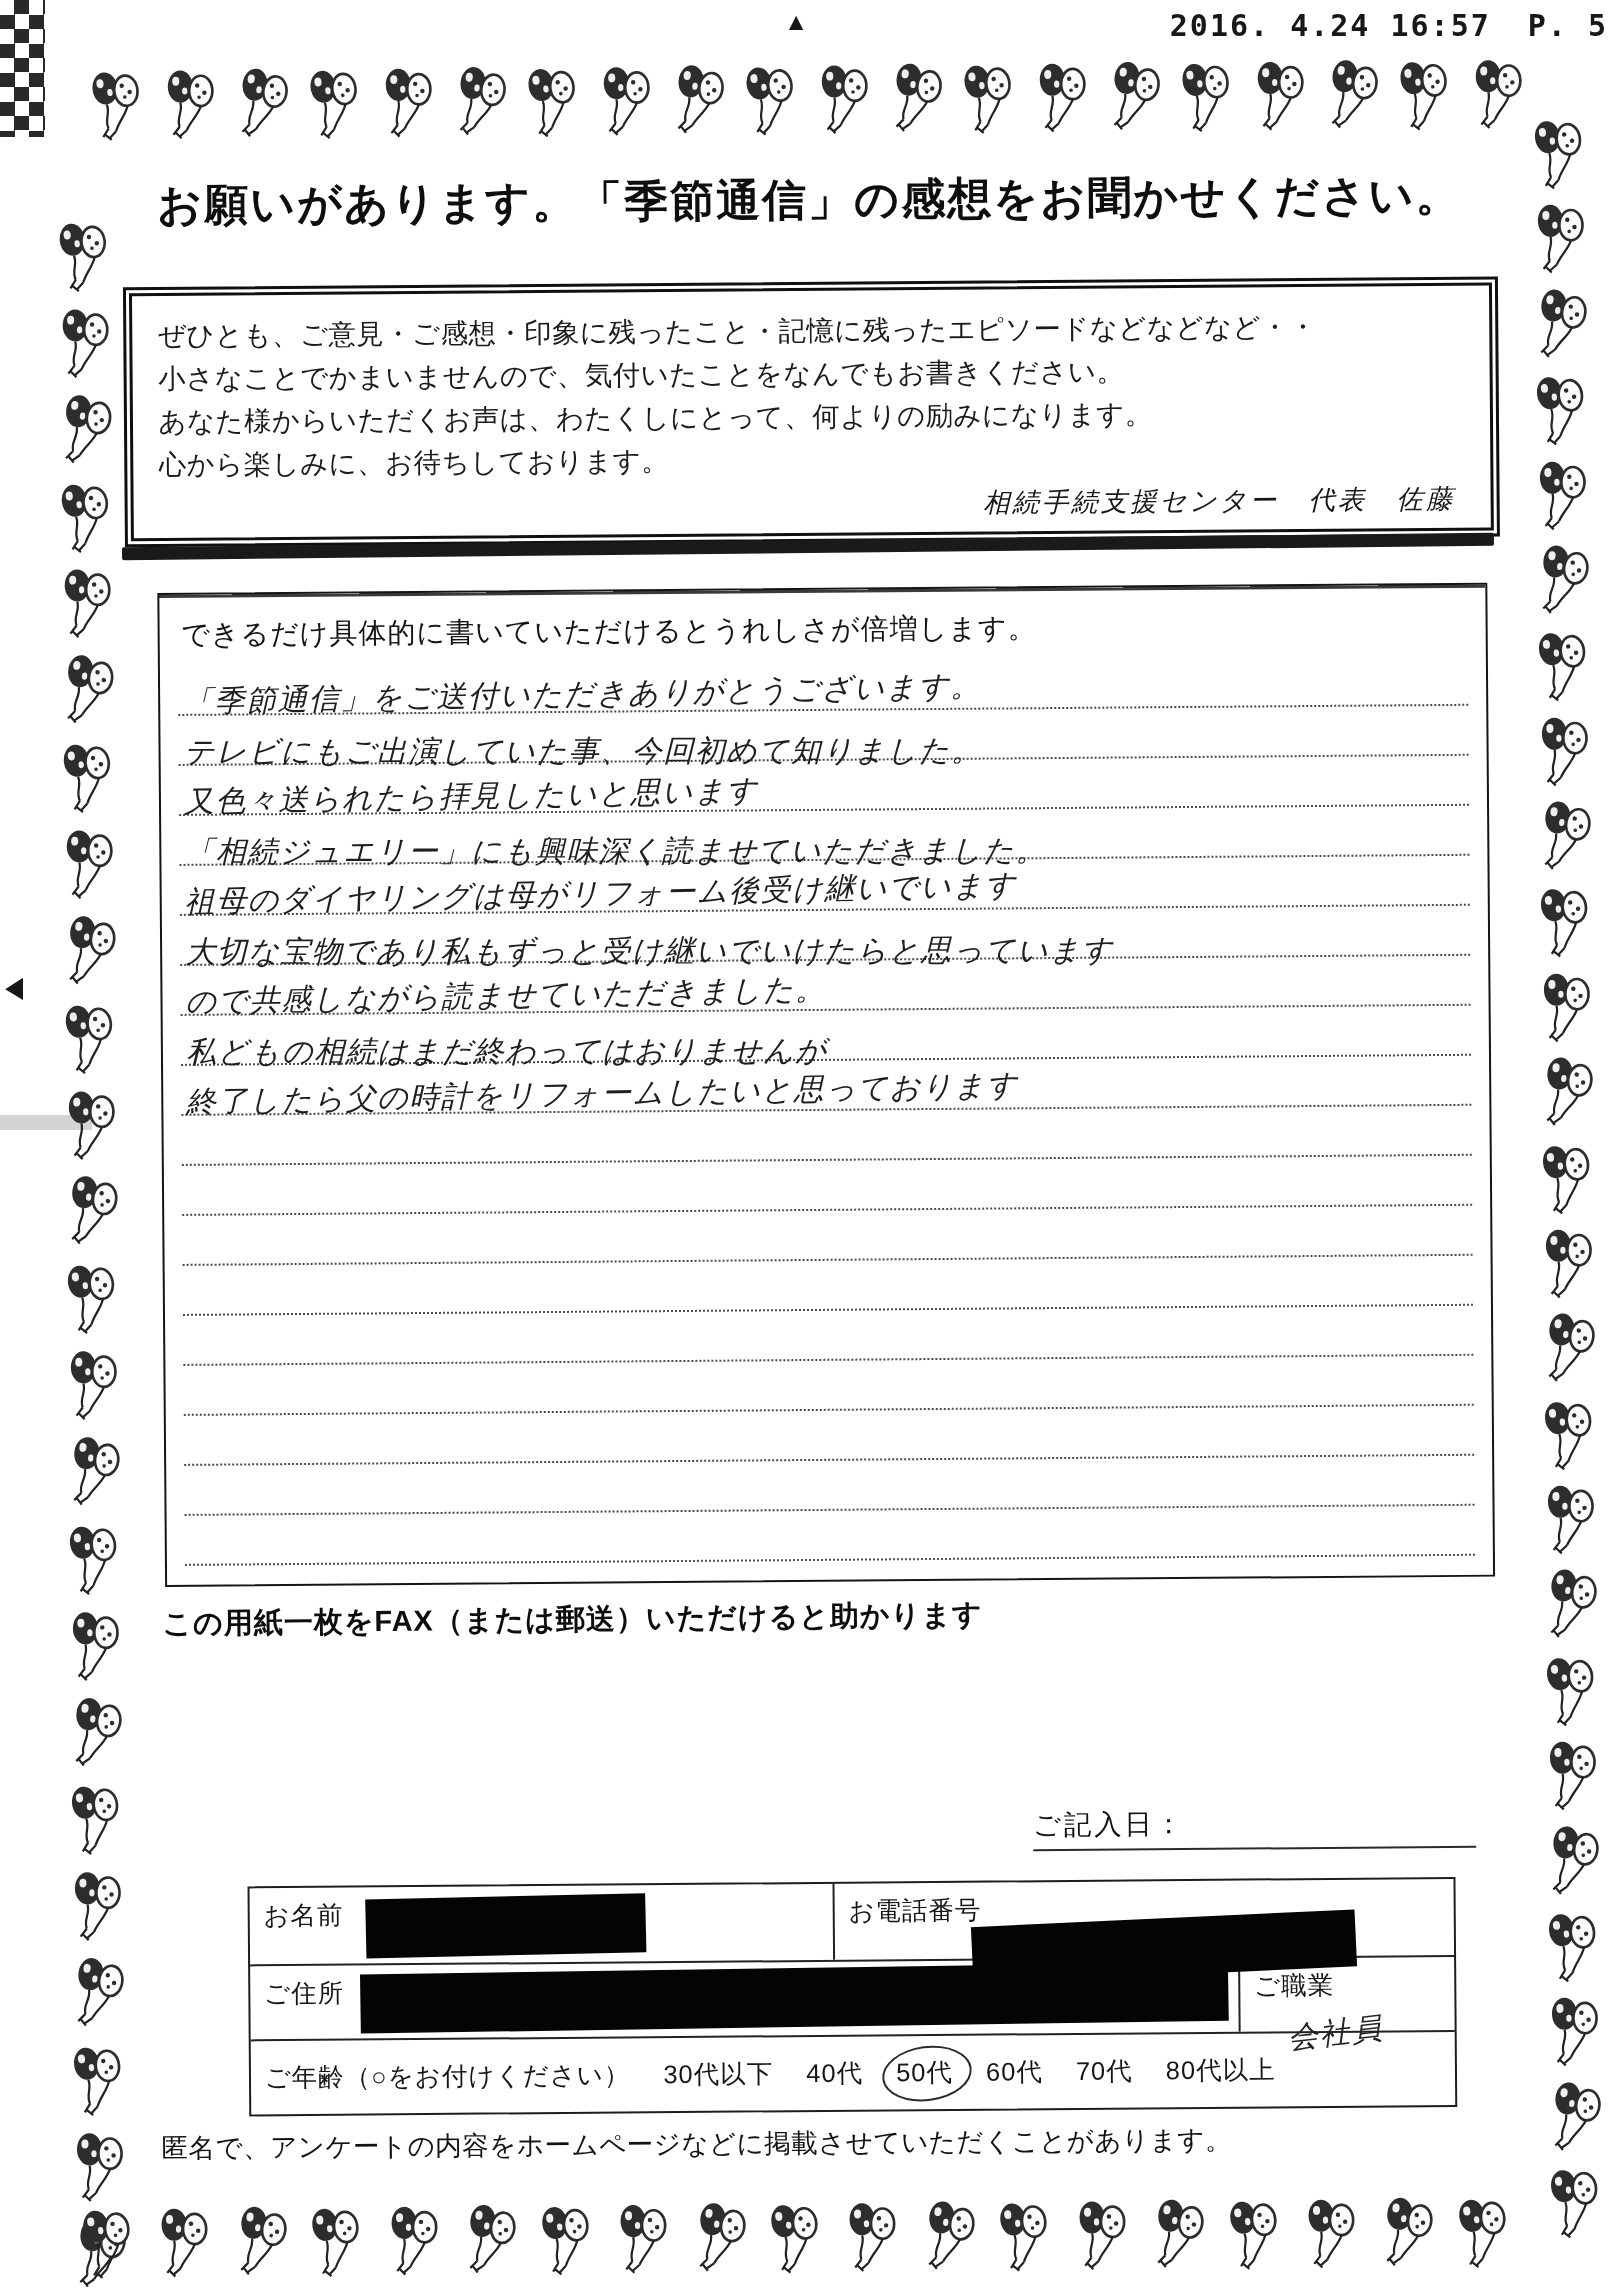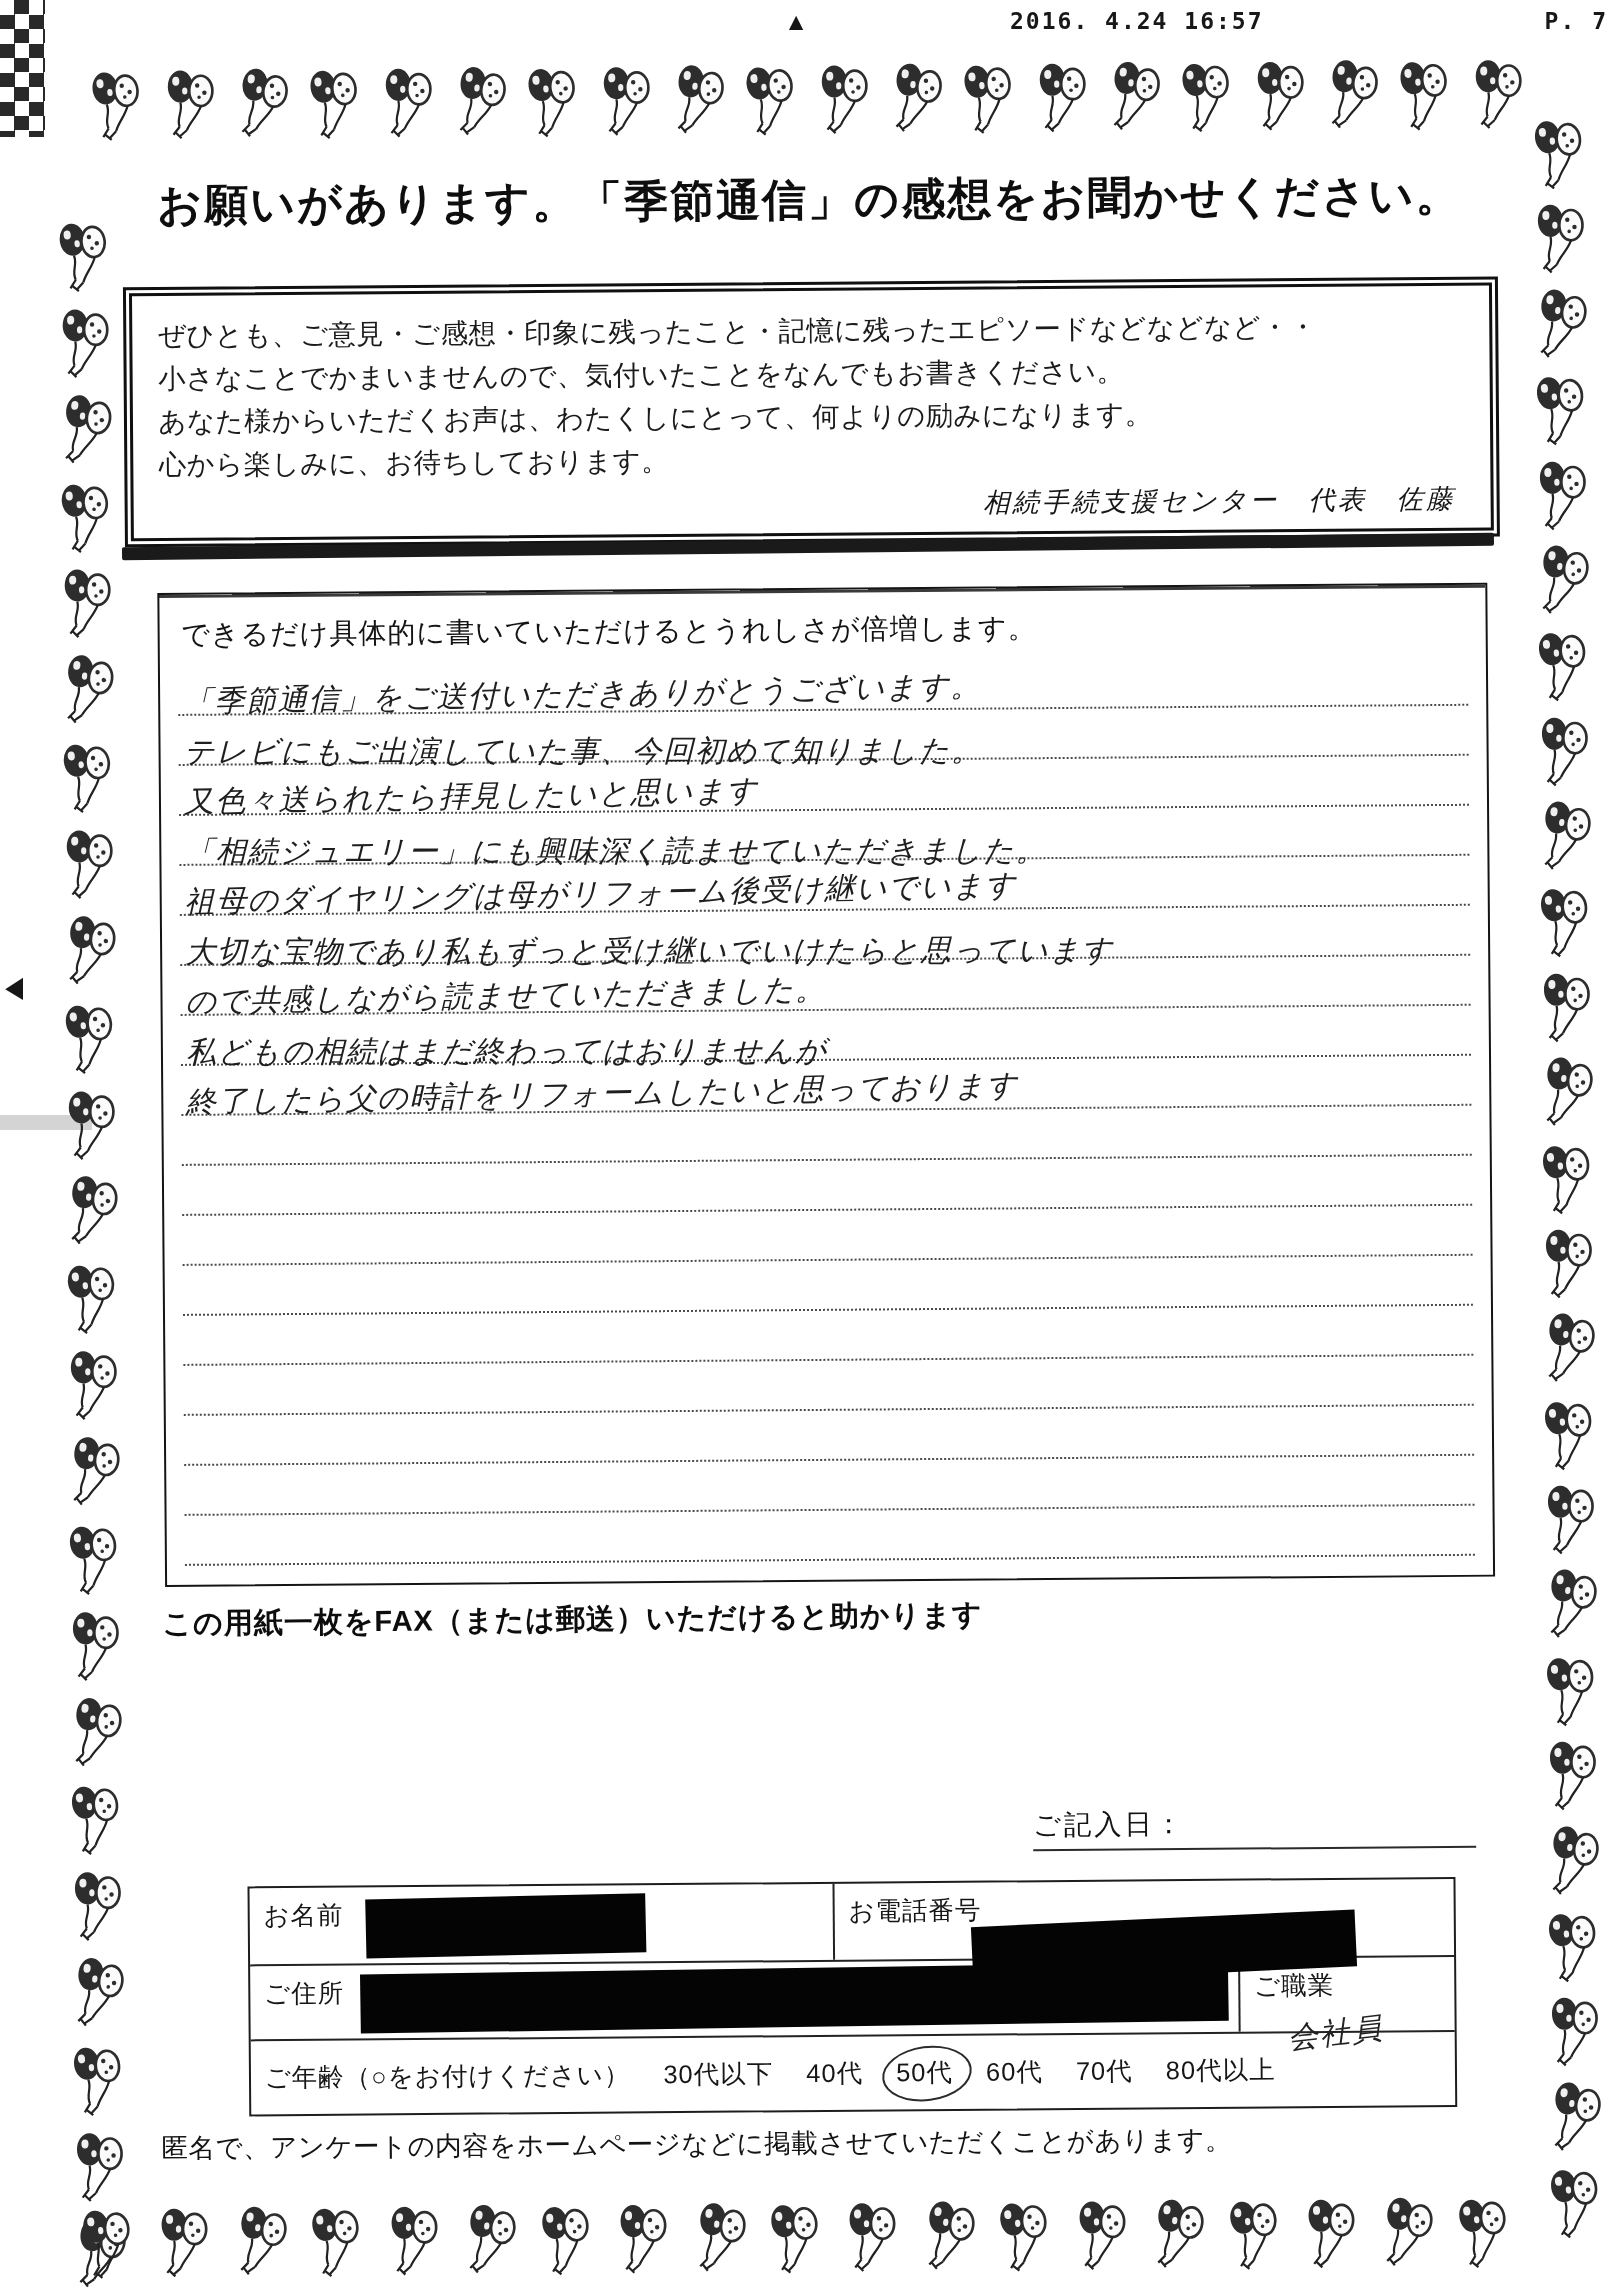--- a/index.html
+++ b/index.html
@@ -12,22 +12,22 @@
 
   
   .checker{
     left:0;top:0;width:45px;height:137px;
     background:conic-gradient(#161616 0 90deg,transparent 90deg 180deg,#161616 180deg 270deg,transparent 270deg);
     background-size:29px 29px;opacity:.92;
   }
   .fax-header{
     left:1010px;top:7.8px;width:598px;
     font-family:"DejaVu Sans Mono",monospace;
-    font-size:23px;font-weight:bold;letter-spacing:2px;color:#181818;
-    display:flex;gap:37px;justify-content:space-between;white-space:nowrap;
+    font-size:30px;font-weight:bold;letter-spacing:2px;color:#181818;
+    display:flex;gap:37px;justify-content:flex-end;white-space:nowrap;
   }
   .tri-up{left:784px;top:7.8px;font-size:24.5px;color:#171717;}
   .tri-left{left:0px;top:972px;font-size:27.4px;color:#171717;}
   .gray-streak{left:0;top:1115px;width:92px;height:14.7px;background:#c9c9c9;opacity:.8;}
 
   
   #tilt{position:absolute;inset:0;transform:rotate(-0.45deg);transform-origin:804px 294px;}
 
   
   .balloon-row{display:flex;justify-content:space-between;}
@@ -104,21 +104,21 @@
     border:2.9px solid #2b2b2b;border-radius:50%;transform:rotate(-7deg);
   }
   .footer-note{left:147px;top:2125px;font-size:26.5px;letter-spacing:0.5px;color:#131313;white-space:nowrap;}
 </style>
 </head>
 <body>
 
 <div class="abs checker"></div>
 <div class="abs fax-header">
   <span>2016. 4.24  16:57</span>
-  <span>P. 7</span>
+  <span>P. 5</span>
 </div>
 <div class="abs tri-up">▲</div>
 <div class="abs tri-left">◀</div>
 <div class="abs gray-streak"></div>
 
 <div id="tilt">
 
   <div class="abs balloon-row top-balloons">
       <svg class="balloon" viewBox="0 0 60 92" width="55" height="82">
         <ellipse cx="17" cy="21" rx="14" ry="18" fill="#2d2d2d"></ellipse>

